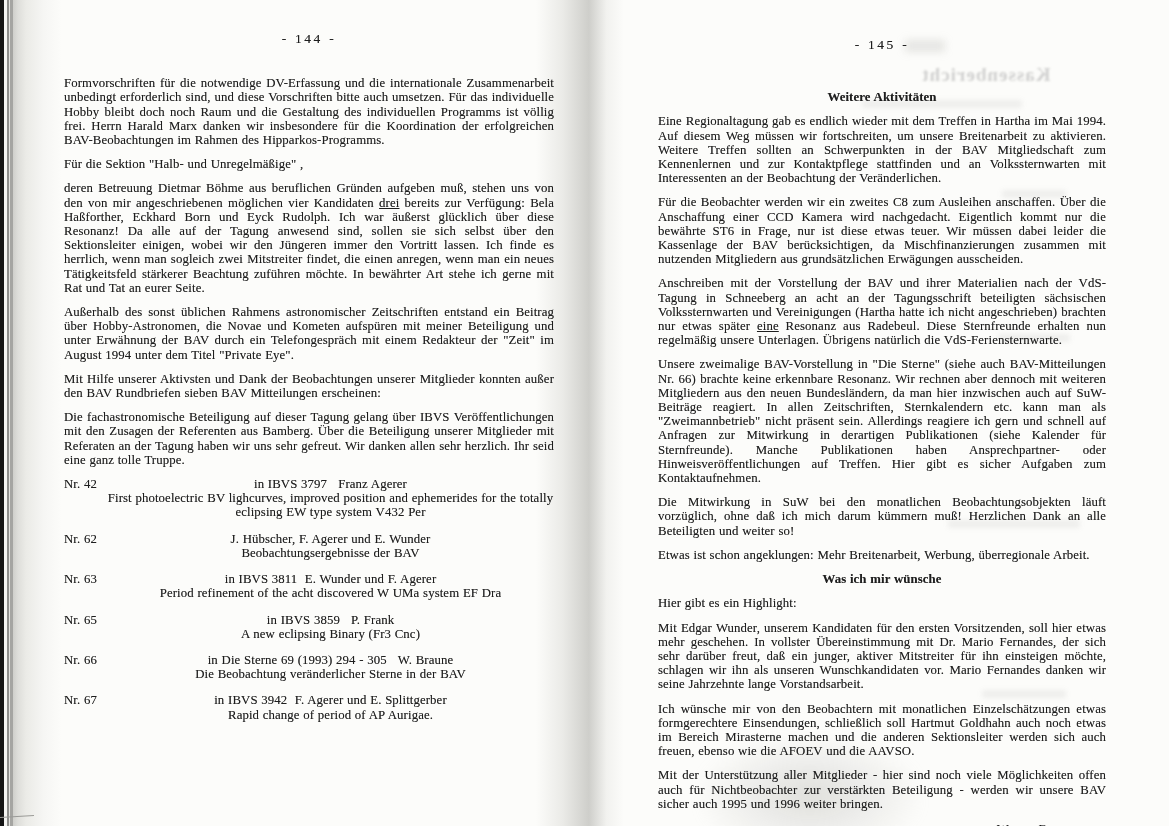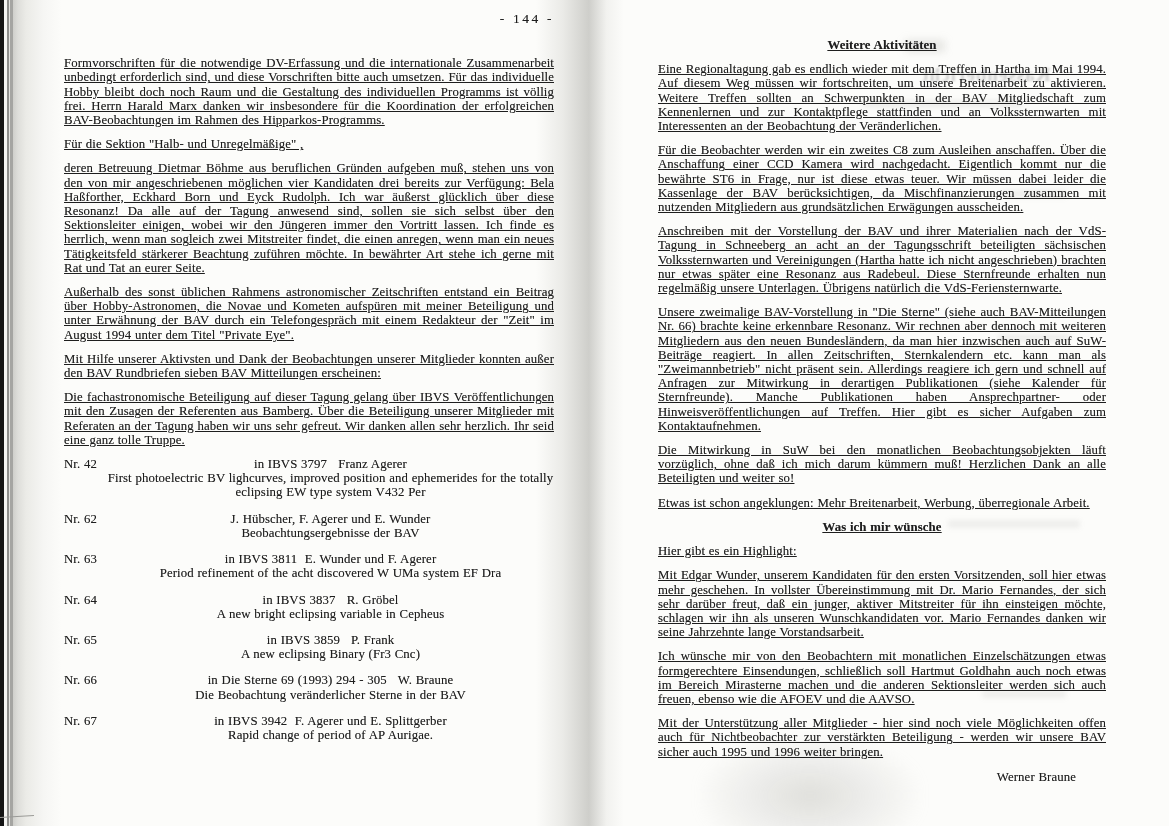--- a/index.html
+++ b/index.html
@@ -63,25 +63,25 @@
     background:rgba(150,150,147,0.22);filter:blur(4px);}
 
   
   .page{position:absolute;top:0;font-size:12.8px;line-height:14.2px;
     text-align:justify;letter-spacing:0.1px;word-spacing:0.4px;
     text-shadow:0 0 0.3px rgba(25,25,25,0.45);}
   .page-left{left:64px;width:490px;}
   .page-right{left:658px;width:448px;}
 
   .pageno{text-align:center;letter-spacing:2.5px;margin:0;font-size:13.5px;}
-  .page-left .pageno{margin-top:12px;text-align:right;}
+  .page-left .pageno{margin-top:32px;}
   .page-right .pageno{margin-top:38px;}
 
   p{margin:0;}
-  .para{margin-top:10px;text-decoration:underline;}
+  .para{margin-top:10px;}
   .first{margin-top:30px;}
   .page-right .first{margin-top:38px;}
   .bold{font-weight:bold;text-align:center;}
   .single{text-align:left;}
   .u{text-decoration:underline;}
 
   .publist{margin-top:10px;}
   .pub{display:flex;margin-top:0;margin-bottom:12px;}
   .pub-num{width:43px;flex:none;}
   .pub-body{flex:1;text-align:center;}
@@ -138,27 +138,20 @@
         </div>
       </div>
       <div class="pub">
         <span class="pub-num">Nr. 63</span>
         <div class="pub-body">
           <div class="pub-head">in IBVS 3811  E. Wunder und F. Agerer</div>
           <div class="pub-desc">Period refinement of the acht discovered W UMa system EF Dra</div>
         </div>
       </div>
       <div class="pub">
-        <span class="pub-num">Nr. 64</span>
-        <div class="pub-body">
-          <div class="pub-head">in IBVS 3837   R. Gröbel</div>
-          <div class="pub-desc">A new bright eclipsing variable in Cepheus</div>
-        </div>
-      </div>
-      <div class="pub">
         <span class="pub-num">Nr. 65</span>
         <div class="pub-body">
           <div class="pub-head">in IBVS 3859   P. Frank</div>
           <div class="pub-desc">A new eclipsing Binary (Fr3 Cnc)</div>
         </div>
       </div>
       <div class="pub">
         <span class="pub-num">Nr. 66</span>
         <div class="pub-body">
           <div class="pub-head">in Die Sterne 69 (1993) 294 - 305   W. Braune</div>
@@ -169,20 +162,21 @@
         <span class="pub-num">Nr. 67</span>
         <div class="pub-body">
           <div class="pub-head">in IBVS 3942  F. Agerer und E. Splittgerber</div>
           <div class="pub-desc">Rapid change of period of AP Aurigae.</div>
         </div>
       </div>
     </div>
   </div>
 
   <div class="page page-right">
+    <p class="pageno">-  145  -</p>
 
     <p class="para first bold">Weitere Aktivitäten</p>
 
     <p class="para">Eine Regionaltagung gab es endlich wieder mit dem Treffen in Hartha im Mai 1994. Auf diesem Weg müssen wir fortschreiten, um unsere Breitenarbeit zu aktivieren. Weitere Treffen sollten an Schwerpunkten in der BAV Mitgliedschaft zum Kennenlernen und zur Kontaktpflege stattfinden und an Volkssternwarten mit Interessenten an der Beobachtung der Veränderlichen.</p>
 
     <p class="para">Für die Beobachter werden wir ein zweites C8 zum Ausleihen anschaffen. Über die Anschaffung einer CCD Kamera wird nachgedacht. Eigentlich kommt nur die bewährte ST6 in Frage, nur ist diese etwas teuer. Wir müssen dabei leider die Kassenlage der BAV berücksichtigen, da Mischfinanzierungen zusammen mit nutzenden Mitgliedern aus grundsätzlichen Erwägungen ausscheiden.</p>
 
     <p class="para"><span>Anschreiben mit der Vorstellung der BAV und ihrer Materialien nach der VdS-Tagung in Schneeberg an acht an der Tagungsschrift beteiligten sächsischen Volkssternwarten und Vereinigungen (Hartha hatte ich nicht angeschrieben) brachten nur etwas später </span><span class="u">eine</span><span> Resonanz aus Radebeul. Diese Sternfreunde erhalten nun regelmäßig unsere Unterlagen. Übrigens natürlich die VdS-Feriensternwarte.</span></p>
 
     <p class="para">Unsere zweimalige BAV-Vorstellung in "Die Sterne" (siehe auch BAV-Mitteilungen Nr. 66) brachte keine erkennbare Resonanz. Wir rechnen aber dennoch mit weiteren Mitgliedern aus den neuen Bundesländern, da man hier inzwischen auch auf SuW-Beiträge reagiert. In allen Zeitschriften, Sternkalendern etc. kann man als "Zweimannbetrieb" nicht präsent sein. Allerdings reagiere ich gern und schnell auf Anfragen zur Mitwirkung in derartigen Publikationen (siehe Kalender für Sternfreunde). Manche Publikationen haben Ansprechpartner- oder Hinweisveröffentlichungen auf  Treffen. Hier gibt es sicher Aufgaben zum Kontaktaufnehmen.</p>

